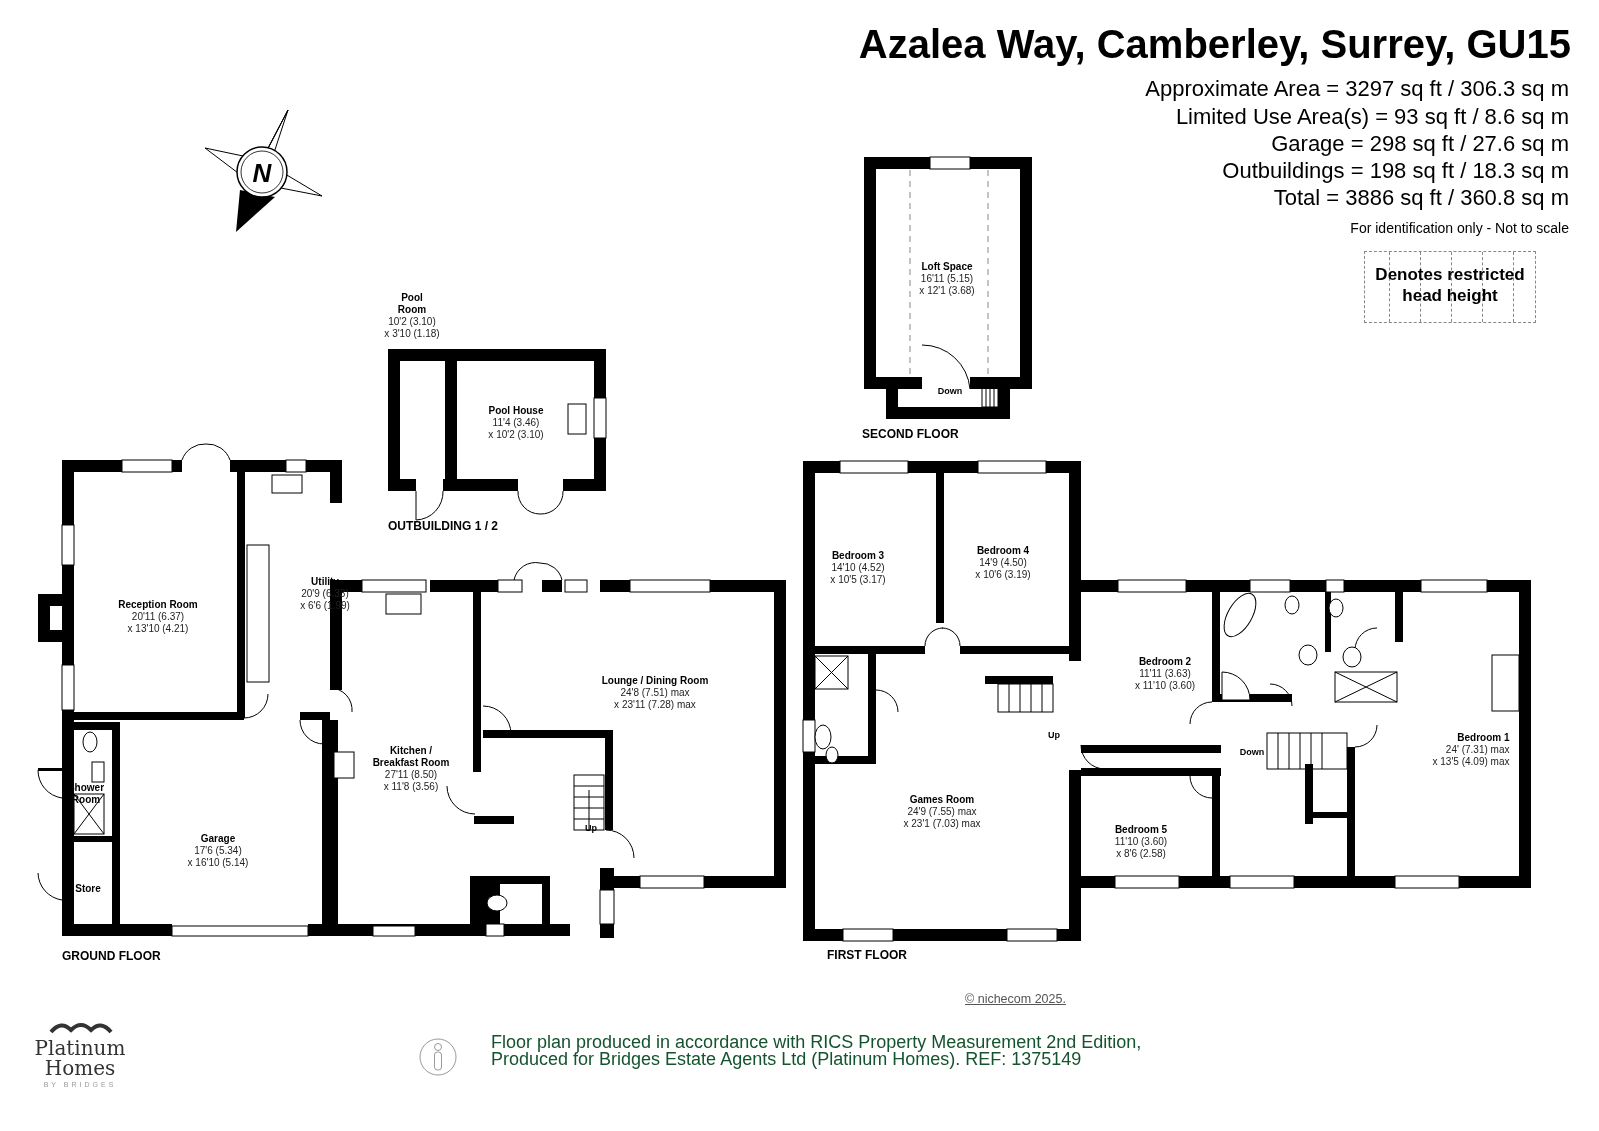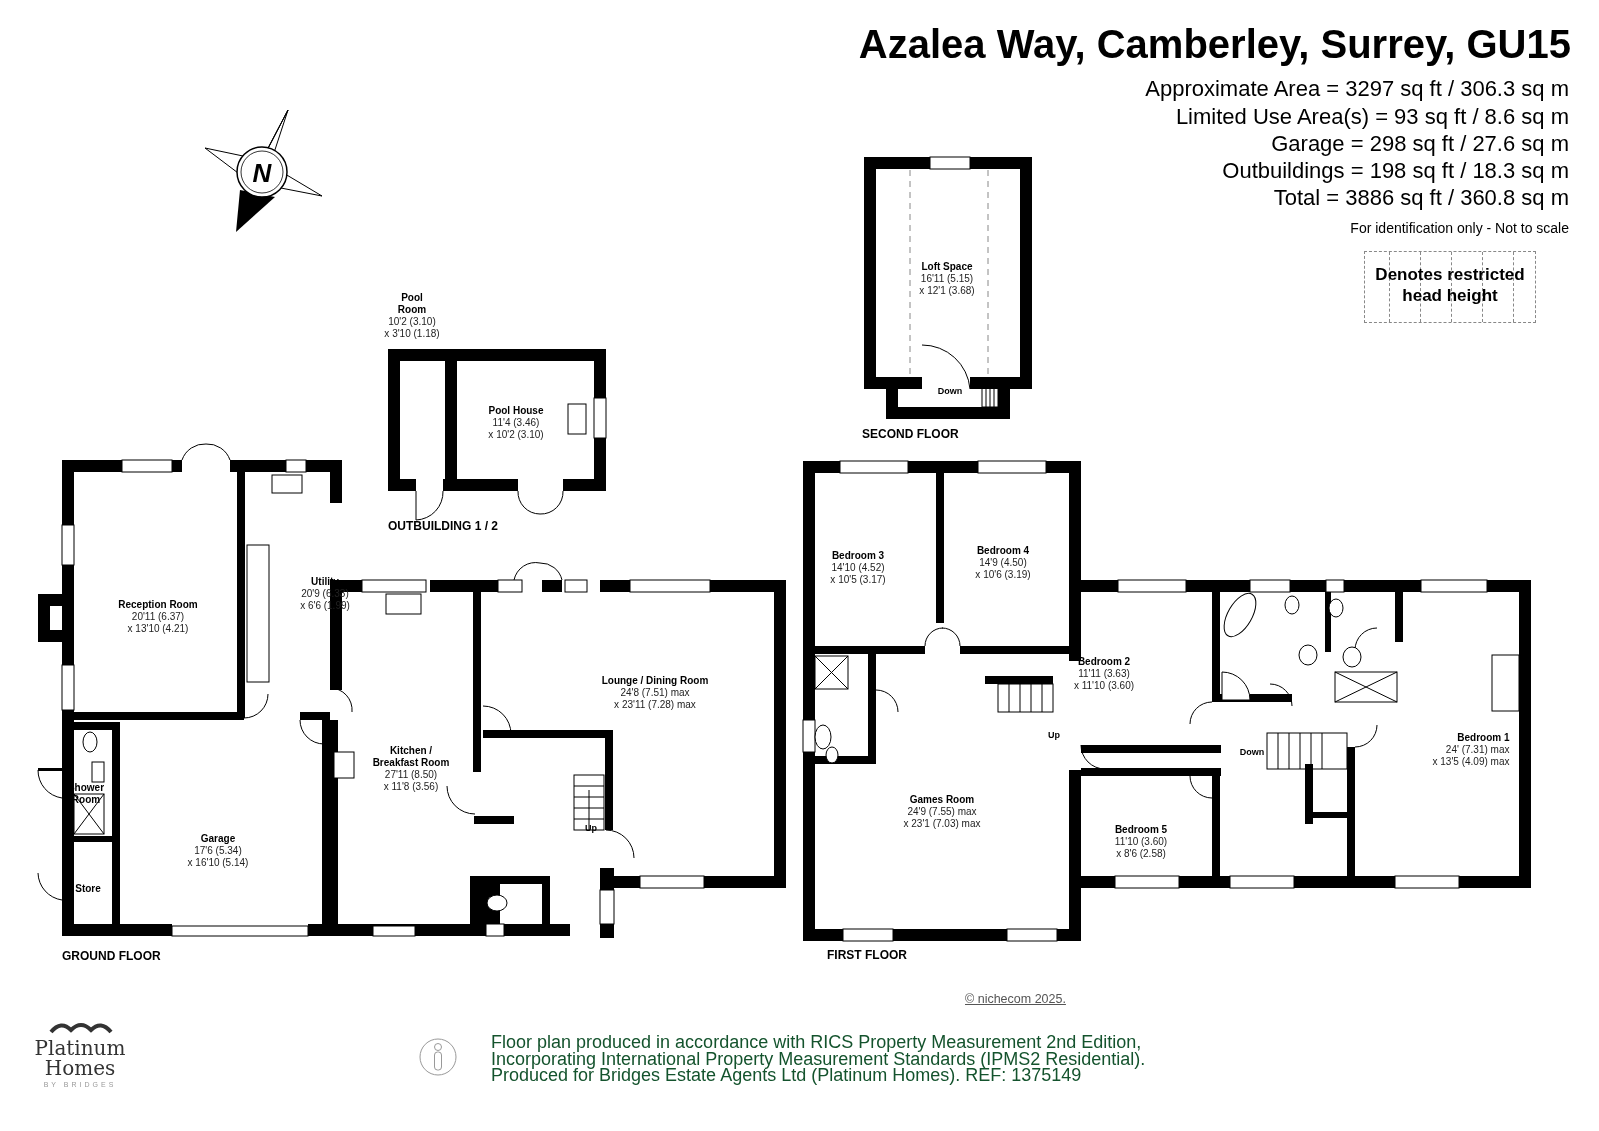--- a/index.html
+++ b/index.html
@@ -310,21 +310,21 @@
 <div class="room-label" style="left:858px;top:550px;">
   <span class="n">Bedroom 3</span>
   <span class="d">14'10 (4.52)</span>
   <span class="d">x 10'5 (3.17)</span>
 </div>
 <div class="room-label" style="left:1003px;top:545px;">
   <span class="n">Bedroom 4</span>
   <span class="d">14'9 (4.50)</span>
   <span class="d">x 10'6 (3.19)</span>
 </div>
-<div class="room-label" style="left:1104px;top:656px;">
+<div class="room-label" style="left:1165px;top:656px;">
   <span class="n">Bedroom 2</span>
   <span class="d">11'11 (3.63)</span>
   <span class="d">x 11'10 (3.60)</span>
 </div>
 <div class="room-label" style="left:1141px;top:824px;">
   <span class="n">Bedroom 5</span>
   <span class="d">11'10 (3.60)</span>
   <span class="d">x 8'6 (2.58)</span>
 </div>
 <div class="room-label" style="left:1471px;top:732px;text-align:right;">
@@ -358,16 +358,15 @@
 </div>
 
 <svg class="abs" style="left:418px;top:1036px;" width="40" height="42" viewBox="0 0 40 42">
   <circle cx="20" cy="21" r="18" fill="none" stroke="#999" stroke-width="1"></circle>
   <circle cx="20" cy="11" r="3.5" fill="none" stroke="#999" stroke-width="1"></circle>
   <rect x="16.5" y="16" width="7" height="18" rx="3" fill="none" stroke="#999" stroke-width="1"></rect>
 </svg>
 
 <div class="abs" id="footer-text">
   <div>Floor plan produced in accordance with RICS Property Measurement 2nd Edition,</div>
-  <div>Incorporating International Property Measurement Standards (IPMS2 Residential).</div>
   <div>Produced for Bridges Estate Agents Ltd (Platinum Homes).   REF: 1375149</div>
 </div>
 <div class="abs" id="footer-copy">© nichecom 2025.</div>
 
 </body></html>

